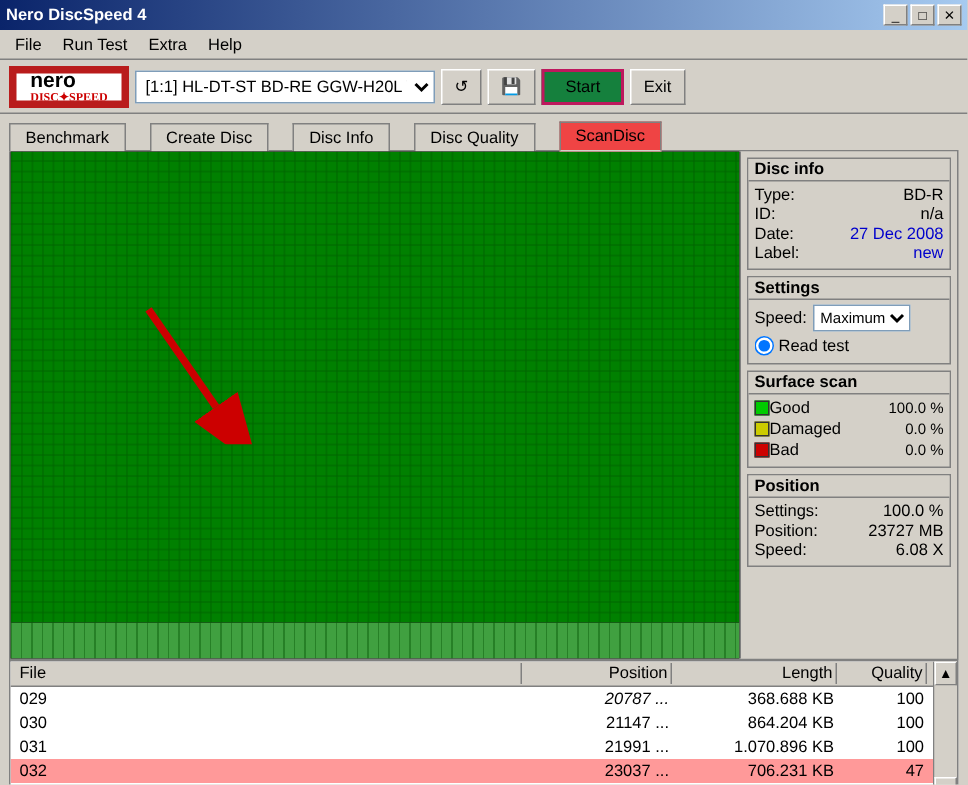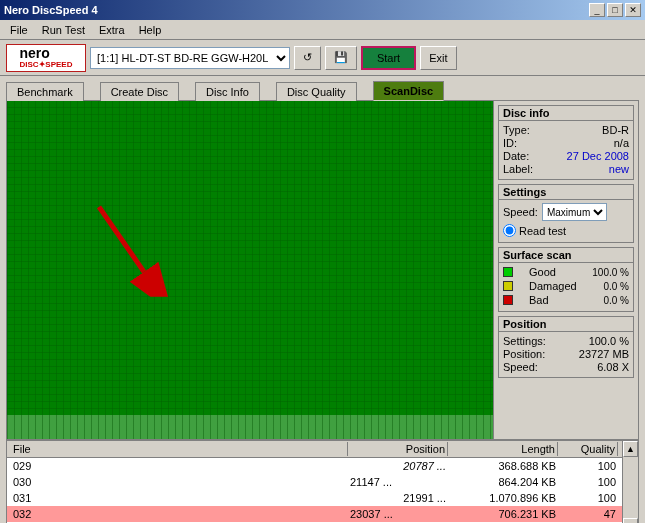--- a/index.html
+++ b/index.html
@@ -59,21 +59,21 @@
       height: 36px;
       display: flex;
       align-items: center;
       padding: 3px 6px;
       gap: 4px;
       border-bottom: 1px solid #808080;
     }
     .nero-logo {
       width: 80px; height: 28px;
       background: white;
-      border: 1px solid #b91c1c;
+      border: 5px solid #b91c1c;
       display: flex; align-items: center; justify-content: center;
       font-size: 9px; font-weight: bold; color: #c00;
       overflow: hidden;
       position: relative;
     }
     .nero-logo-inner {
       font-size: 14px; font-weight: 900; color: #000;
       line-height: 1;
     }
     .nero-disc { font-size: 9px; color: #cc0000; }
@@ -116,24 +116,24 @@
       padding: 3px 10px;
       background: #d4d0c8;
       border: 1px solid #808080;
       border-bottom: none;
       cursor: pointer;
       font-size: 11px;
       position: relative;
       top: 1px;
     }
     .tab.active {
-      background: #4d7c0f;
+      background: #ef4444;
       border-bottom: 1px solid #d4d0c8;
       z-index: 2;
-      font-weight: bold;
+      font-weight: normal;
       top: 1px;
     }
 
     
     .main-content {
       background: #d4d0c8;
       border: 1px solid #808080;
       margin: 0 6px;
       display: flex;
       height: 340px;
@@ -214,21 +214,21 @@
     .speed-select {
       width: 65px; height: 18px;
       border: 1px solid #7f9db9;
       background: white;
       font-size: 10px;
     }
 
     .radio-row { display: flex; align-items: center; gap: 3px; margin-bottom: 2px; }
     .radio-row input { margin: 0; }
 
-    .surface-row { display: flex; align-items: center; gap: 16px; margin-bottom: 2px; }
+    .surface-row { display: flex; align-items: center; gap: 0; margin-bottom: 2px; }
     .surface-color { width: 10px; height: 10px; display: inline-block; border: 1px solid #333; }
     .surface-pct { margin-left: auto; font-size: 10px; }
     .green-sq { background: #00cc00; }
     .yellow-sq { background: #cccc00; }
     .red-sq { background: #cc0000; }
     .file-list-header {
       display: grid;
       grid-template-columns: 1fr 100px 110px 60px;
       background: #d4d0c8;
       border-bottom: 1px solid #808080;
@@ -273,21 +273,21 @@
   <span class="menu-item">File</span>
   <span class="menu-item">Run Test</span>
   <span class="menu-item">Extra</span>
   <span class="menu-item">Help</span>
 </div>
 
 <div class="toolbar">
   <div class="nero-logo">
     <div>
       <div class="nero-logo-inner">nero</div>
-      <div class="nero-disc" style="font-size:8px; color:#cc0000; font-weight:bold;">DISC✦SPEED</div>
+      <div class="nero-disc" style="font-size:8px; color:#cc0000; font-weight:bold;font-family:Liberation Serif, serif;">DISC✦SPEED</div>
     </div>
   </div>
   <select class="drive-select">
     <option>[1:1] HL-DT-ST BD-RE GGW-H20L YL05</option>
   </select>
   <button class="toolbar-btn" title="Refresh">↺</button>
   <button class="toolbar-btn" title="Save">💾</button>
   <button class="start-btn">Start</button>
   <button class="toolbar-btn">Exit</button>
 </div>
@@ -417,35 +417,35 @@
 
       <div class="file-row normal">
         <span class="file-cell">029</span>
         <span class="file-cell" style="text-align:right;font-style:italic;">20787 ...</span>
         <span class="file-cell" style="text-align:right;">368.688 KB</span>
         <span class="file-cell" style="text-align:right;">100</span>
       </div>
 
       <div class="file-row normal">
         <span class="file-cell">030</span>
-        <span class="file-cell" style="text-align:left;">21147 ...</span>
+        <span class="file-cell" style="text-align:right;">21147 ...</span>
         <span class="file-cell" style="text-align:right;">864.204 KB</span>
         <span class="file-cell" style="text-align:right;">100</span>
       </div>
 
       <div class="file-row normal">
         <span class="file-cell">031</span>
         <span class="file-cell" style="text-align:right;">21991 ...</span>
         <span class="file-cell" style="text-align:right;">1.070.896 KB</span>
         <span class="file-cell" style="text-align:right;">100</span>
       </div>
 
       <div class="file-row highlight">
         <span class="file-cell">032</span>
-        <span class="file-cell" style="">23037 ...</span>
+        <span class="file-cell" style="text-align:right;">23037 ...</span>
         <span class="file-cell" style="text-align:right;">706.231 KB</span>
         <span class="file-cell" style="text-align:right;">47</span>
       </div>
 
     </div>
   </div>
 
   <div style="width:16px; background:#d4d0c8; border-left:1px solid #808080; display:flex; flex-direction:column;">
     <div style="height:16px; background:#d4d0c8; border:1px solid #fff; border-right-color:#808080; border-bottom-color:#808080; display:flex; align-items:center; justify-content:center; font-size:9px; cursor:pointer;">▲</div>
     <div style="flex:1; background:#d4d0c8;"></div>

